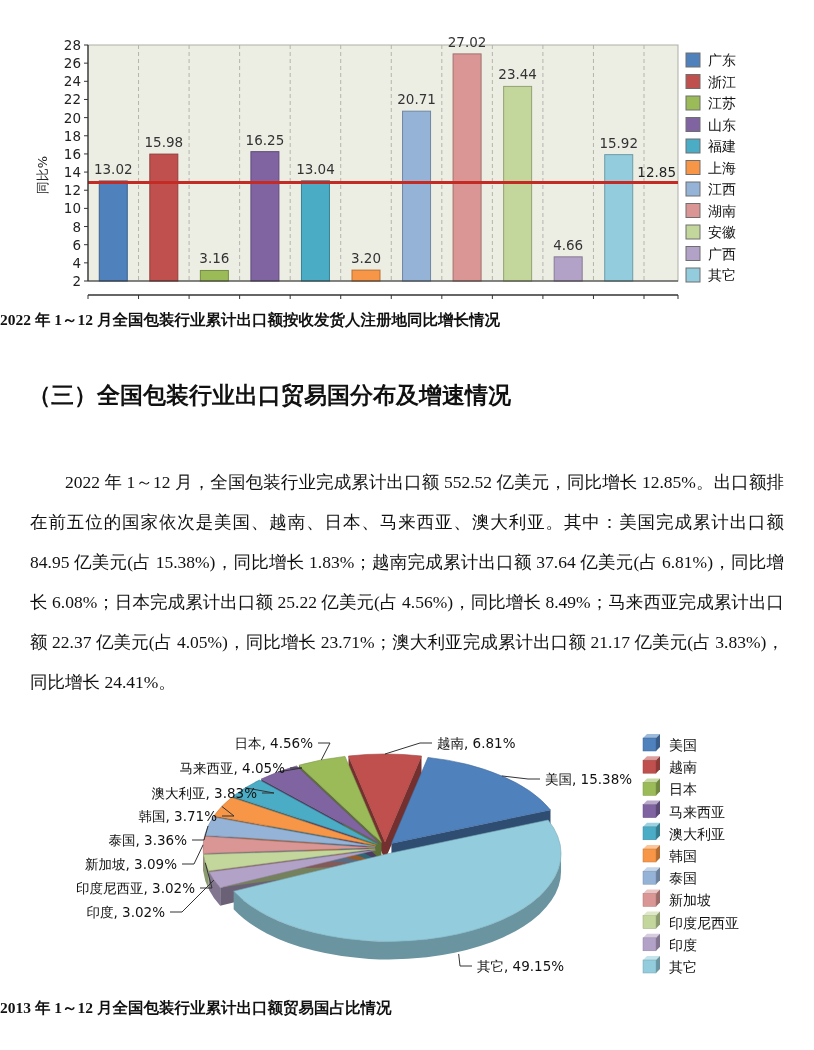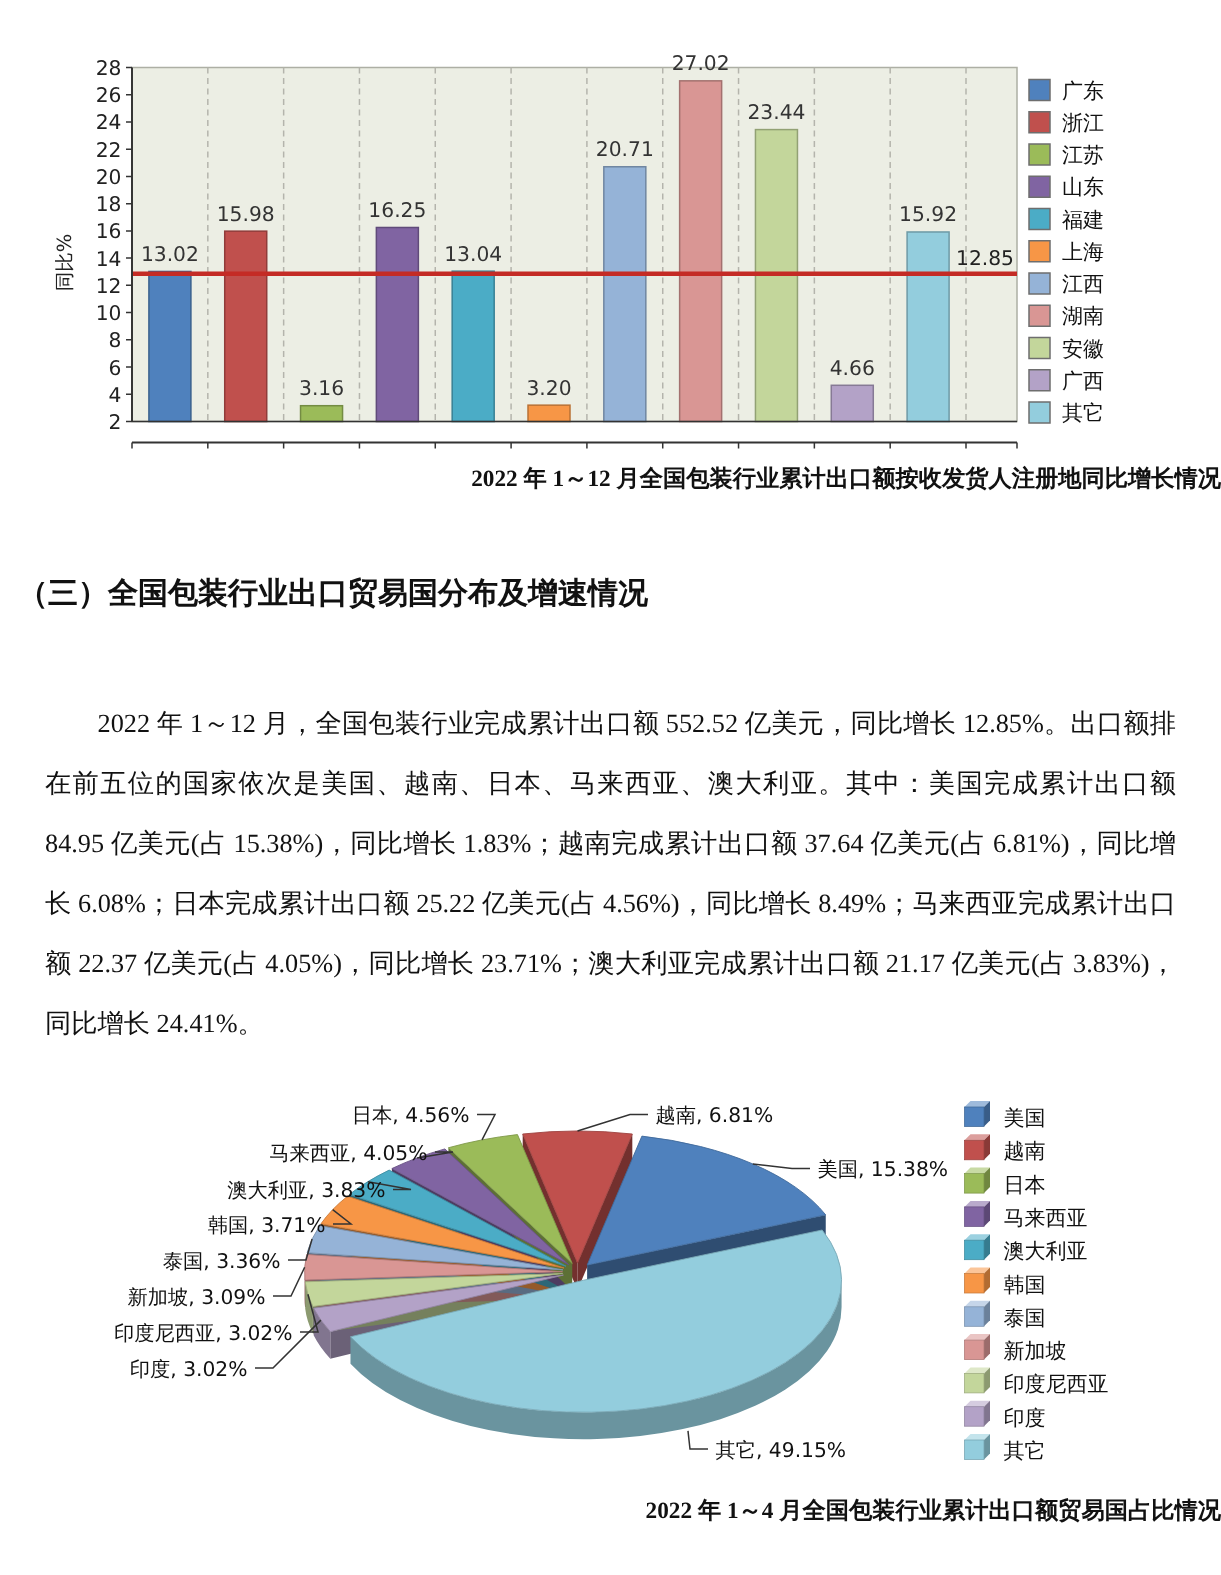--- a/index.html
+++ b/index.html
@@ -1,25 +1,25 @@
 <!DOCTYPE html>
 <html><head>
 <meta charset="utf-8">
 <style>
   html,body{margin:0;padding:0;background:#ffffff;}
   .page{position:relative;width:814px;height:1050px;background:#ffffff;overflow:hidden;
         font-family:"Liberation Serif","DejaVu Serif",serif;color:#111;}
   .bar-chart-block{position:absolute;left:30px;top:33px;width:754px;height:272px;}
   .pie-chart-block{position:absolute;left:25px;top:722px;width:764px;height:272px;}
-  .chart-title{position:absolute;left:0;width:814px;text-align:right;
+  .chart-title{position:absolute;left:0;width:814px;text-align:left;
                font-weight:bold;font-size:15.5px;line-height:24px;}
   .bar-title{top:308px;}
   .pie-title{top:996px;}
-  .section-heading{position:absolute;left:12px;top:383px;width:754px;
-                   font-weight:bold;font-size:20px;line-height:26px;}
+  .section-heading{position:absolute;left:28px;top:383px;width:754px;
+                   font-weight:bold;font-size:23px;line-height:26px;}
   .body-paragraph{position:absolute;left:30px;top:444px;width:754px;
                   font-size:17.5px;line-height:40px;text-align:justify;text-indent:2em;}
   svg text{font-family:"DejaVu Sans","Liberation Sans",sans-serif;}
 </style>
 </head>
 <body>
 
 <div class="page">
 
   <figure class="bar-chart-block" style="margin:0">
@@ -226,15 +226,15 @@
         <polygon points="631,215.79999999999998 635,211.79999999999998 635,224.79999999999998 631,228.79999999999998" fill="rgb(129,117,143)"></polygon>
         <rect x="618" y="215.79999999999998" width="13" height="13" fill="#B3A2C7" stroke="rgb(143,130,159)" stroke-width="0.5"></rect>
         <text x="644" y="227.79999999999998" font-size="14" fill="#111">印度</text>
         <polygon points="618,238 622,234 635,234 631,238" fill="rgb(196,228,236)"></polygon>
         <polygon points="631,238 635,234 635,247 631,251" fill="rgb(106,148,159)"></polygon>
         <rect x="618" y="238" width="13" height="13" fill="#93CDDD" stroke="rgb(118,164,177)" stroke-width="0.5"></rect>
         <text x="644" y="250" font-size="14" fill="#111">其它</text>
       </svg>
   </figure>
 
-  <div class="chart-title pie-title">2022 年 1～4 月全国包装行业累计出口额贸易国占比情况</div>
+  <div class="chart-title pie-title">2013 年 1～12 月全国包装行业累计出口额贸易国占比情况</div>
 
 </div>
 
 </body></html>

